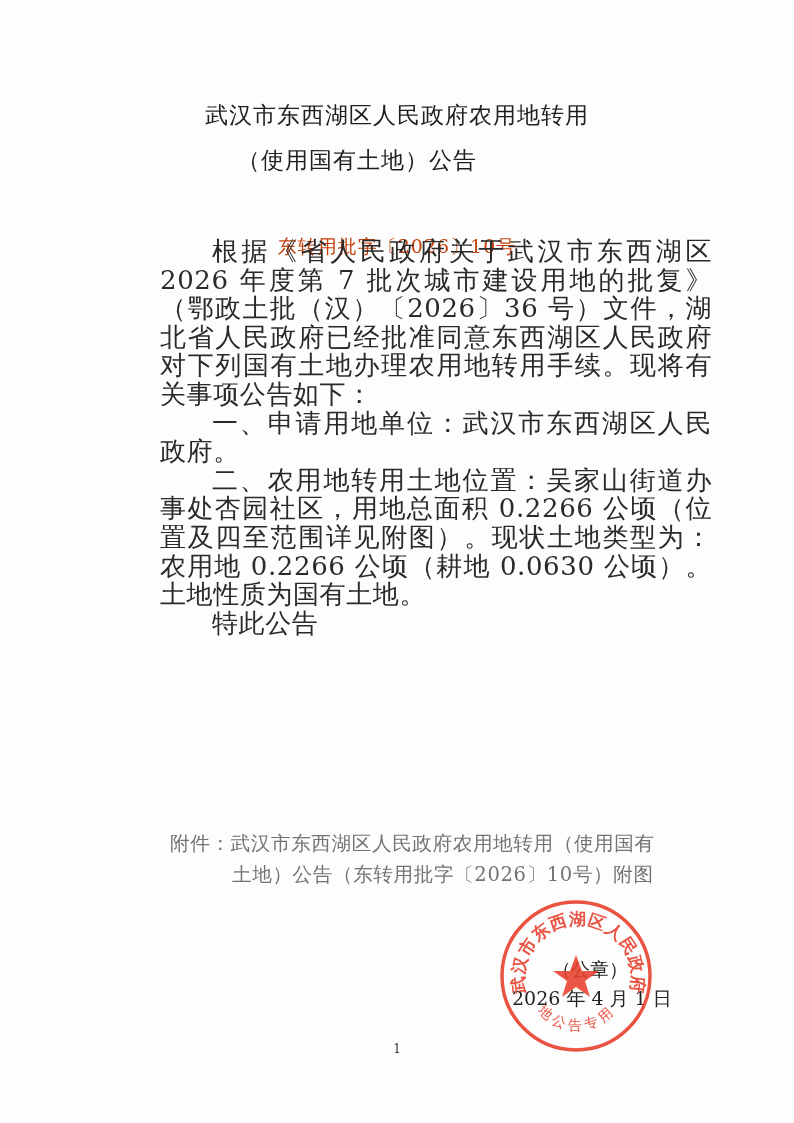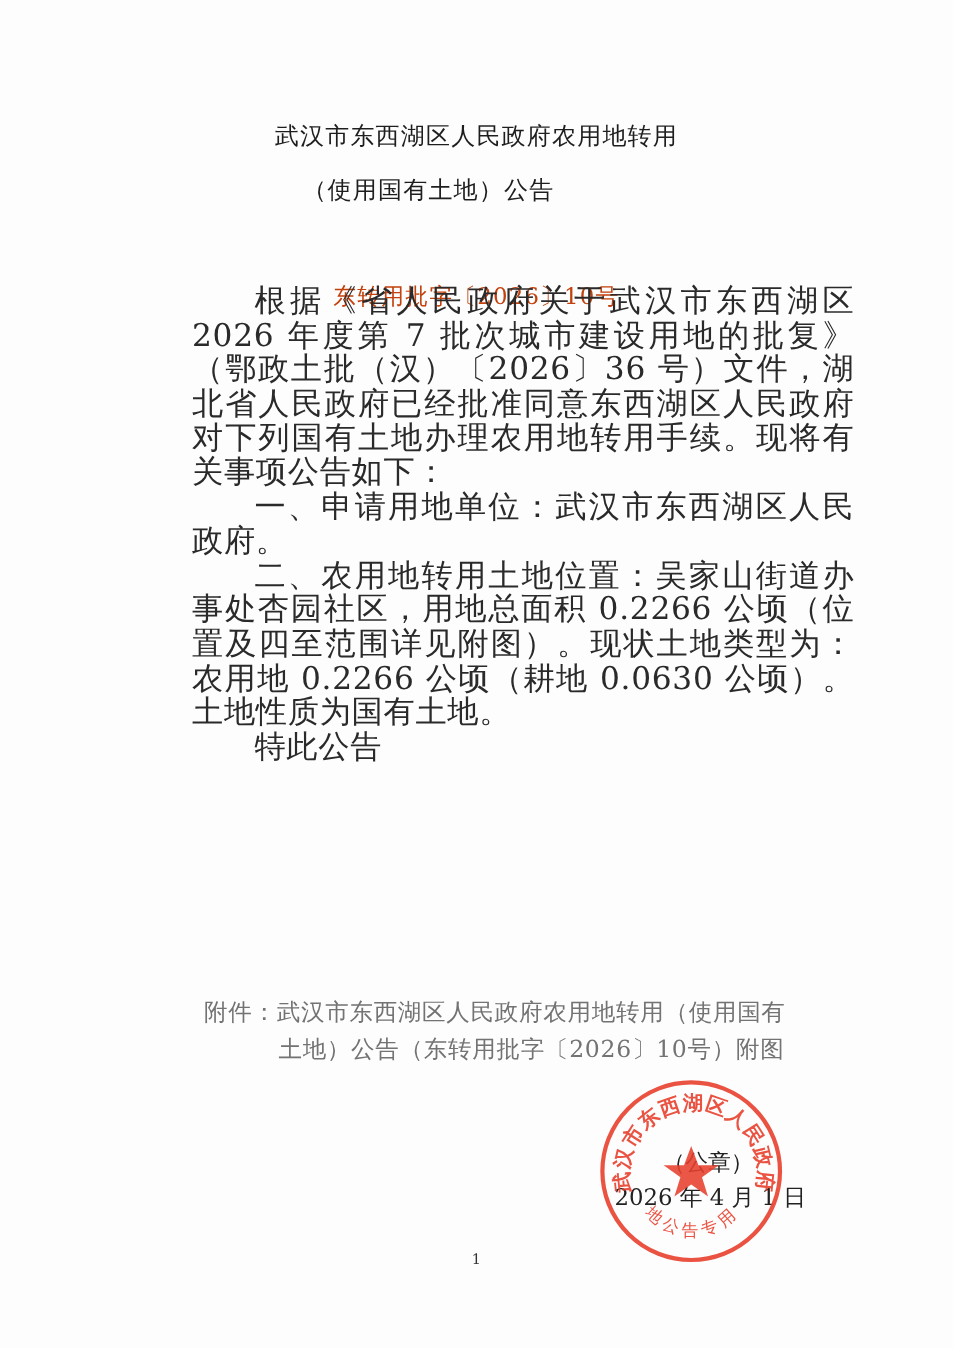--- a/index.html
+++ b/index.html
@@ -3,21 +3,21 @@
 <meta charset="utf-8">
 <style>
   html, body { margin:0; padding:0; }
   body {
     width:794px; height:1123px; background:#fdfdfd; position:relative; overflow:hidden;
     font-family:"DejaVu Serif", "Liberation Serif", serif; color:#222;
   }
   .title {
     position:absolute; left:0; width:794px; text-align:center;
     font-family:"DejaVu Sans", "Liberation Sans", sans-serif;
-    font-size:20px; letter-spacing:1px; color:#1e1e1e;
+    font-size:23px; letter-spacing:1px; color:#1e1e1e;
   }
   .t1 { top:100px; }
   .t2 { top:145px; left:-40px; }
   .docno {
     position:absolute; top:190px; left:0; width:794px; text-align:center;
     font-size:19px; letter-spacing:1px; color:#c2410c;margin-top:44px;
   }
   .body {
     position:absolute; left:124px; top:237px; width:552px;
     font-size:26px; line-height:28.6px; text-align:justify; color:#2a2a2a;

